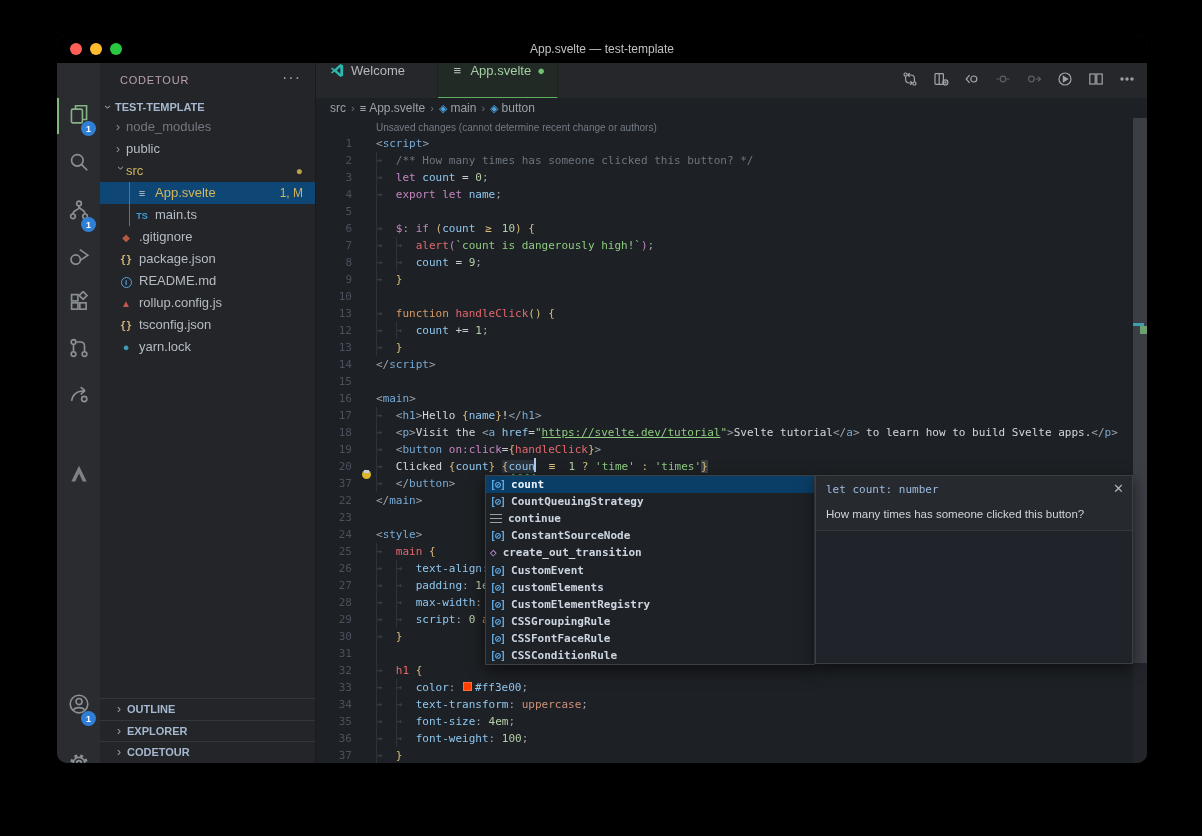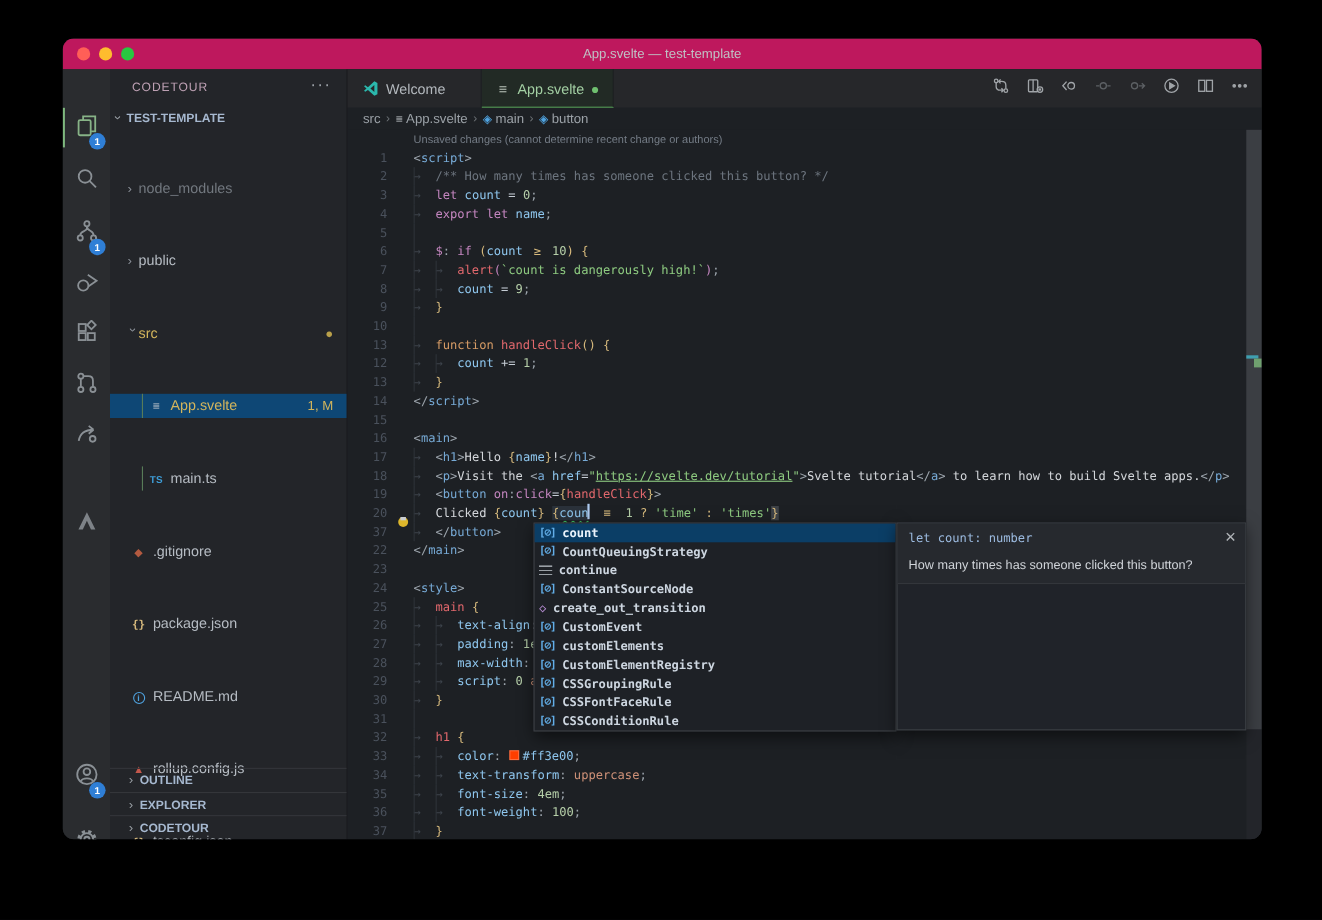--- a/index.html
+++ b/index.html
@@ -1,56 +1,56 @@
 <!DOCTYPE html>
 <html><head>
 <meta charset="utf-8">
 <style>
   html,body{margin:0;padding:0;background:#000;width:1202px;height:836px;overflow:hidden;
     font-family:"Liberation Sans","DejaVu Sans",sans-serif;}
   *{box-sizing:border-box;}
   .window{position:absolute;left:57px;top:35px;width:1090px;height:728px;border-radius:10px;
     background:#1d2024;overflow:hidden;box-shadow:0 25px 70px rgba(0,0,0,.7);}
   
-  .titlebar{position:absolute;left:0;top:0;width:100%;height:28px;background:#be185d;}
+  .titlebar{position:absolute;left:0;top:0;width:100%;height:28px;background:#000000;}
   .lights{position:absolute;left:13px;top:8px;display:flex;gap:8px;}
   .light{width:12px;height:12px;border-radius:50%;}
   .l-red{background:#ff5f57}.l-yellow{background:#febc2e}.l-green{background:#28c840}
   .wtitle{position:absolute;left:0;right:0;top:0;height:28px;line-height:28px;text-align:center;
     font-size:12px;color:#bfc1c4;}
   
   .activity{position:absolute;left:0;top:28px;width:43px;bottom:0;background:#2a2c2f;}
   .act-item{position:absolute;left:0;width:43px;height:44px;display:flex;align-items:center;justify-content:center;}
   .act-item.active::before{content:"";position:absolute;left:0;top:4px;bottom:4px;width:2px;background:#7fb97f;}
   .badge{position:absolute;right:4px;bottom:2px;min-width:15px;height:15px;border-radius:8px;background:#2f7fd6;
     color:#fff;font-size:9px;font-weight:700;display:flex;align-items:center;justify-content:center;padding:0 3px;}
   
   .sidebar{position:absolute;left:43px;top:28px;width:216px;bottom:0;background:#232529;border-right:1px solid #191a1d;}
   .sb-header{position:absolute;left:0;top:0;width:100%;height:35px;}
   .sb-header .lbl{position:absolute;left:20px;top:11px;font-size:11px;letter-spacing:.8px;color:#bda0b3;}
   .sb-header .more{position:absolute;right:14px;top:6px;color:#9aa0a6;font-size:16px;letter-spacing:1px;}
   .proj-row{position:absolute;left:0;top:35px;width:100%;height:18px;line-height:18px;font-size:11px;font-weight:700;color:#a6b8cf;}
   .proj-row .chev{display:inline-block;margin:0 5px 0 6px;transform:rotate(90deg);color:#9aa0a6;font-weight:400;font-size:12px;}
   .tree{position:absolute;left:0;top:53px;width:100%;}
-  .trow{position:relative;height:22px;line-height:22px;font-size:13px;color:#b6bcc3;white-space:nowrap;margin-top:44px;}
+  .trow{position:relative;height:22px;line-height:22px;font-size:13px;color:#b6bcc3;white-space:nowrap;}
   .trow .chev{display:inline-block;width:10px;color:#8b9199;font-size:12px;}
   .trow.open .chev{transform:rotate(90deg);}
   .trow.sel{background:#0e4775;}
   .trow .ficon{display:inline-block;width:16px;text-align:center;margin-right:5px;font-size:11px;}
   .trow .rbadge{position:absolute;right:12px;top:0;font-size:12px;}
   .guide2{position:absolute;left:29px;top:0;bottom:0;width:1px;background:#587c58;}
   .dim{color:#72787f;}
   .ymod{color:#d3b55c;}
   .sections{position:absolute;left:0;bottom:0;width:100%;}
   .sect{height:21.75px;line-height:21px;border-top:1px solid #34363a;font-size:11px;font-weight:700;color:#a6b8cf;}
   .sect .chev{display:inline-block;margin:0 6px 0 17px;color:#9aa0a6;font-weight:400;font-size:12px;}
   
   .editor{position:absolute;left:259px;top:28px;right:0;bottom:0;background:#1d2024;}
   .tabs{position:absolute;left:0;top:0;right:0;height:35px;background:#26272a;}
-  .tab{position:absolute;top:0;height:35px;display:flex;align-items:center;gap:6px;padding:0 12px;font-size:13px;
+  .tab{position:absolute;top:0;height:35px;display:flex;align-items:flex-start;gap:6px;padding:0 12px;font-size:13px;
     color:#b3b8bd;border-right:1px solid #1d1f23;}
   .tab.active{background:#222a25;color:#a3cfa3;border-bottom:1.6px solid #5fae5f;}
   .tab .ticon{width:15px;height:15px;display:inline-flex;align-items:center;justify-content:center;}
   .tab .dot{color:#6fbf6f;font-size:13px;}
   .toolbar{position:absolute;right:8px;top:0;height:35px;display:flex;align-items:center;gap:7px;}
   .tbi{width:24px;height:24px;display:flex;align-items:center;justify-content:center;}
   .crumbs{position:absolute;left:0;top:35px;right:0;height:20px;background:#1d2024;font-size:12px;color:#9ba1a7;
     display:flex;align-items:center;padding-left:14px;gap:5px;white-space:nowrap;}
   .crumbs .sep{color:#6f7478;font-size:11px;}
   .crumbs .cico{color:#4fa3e0;font-size:11px;}

